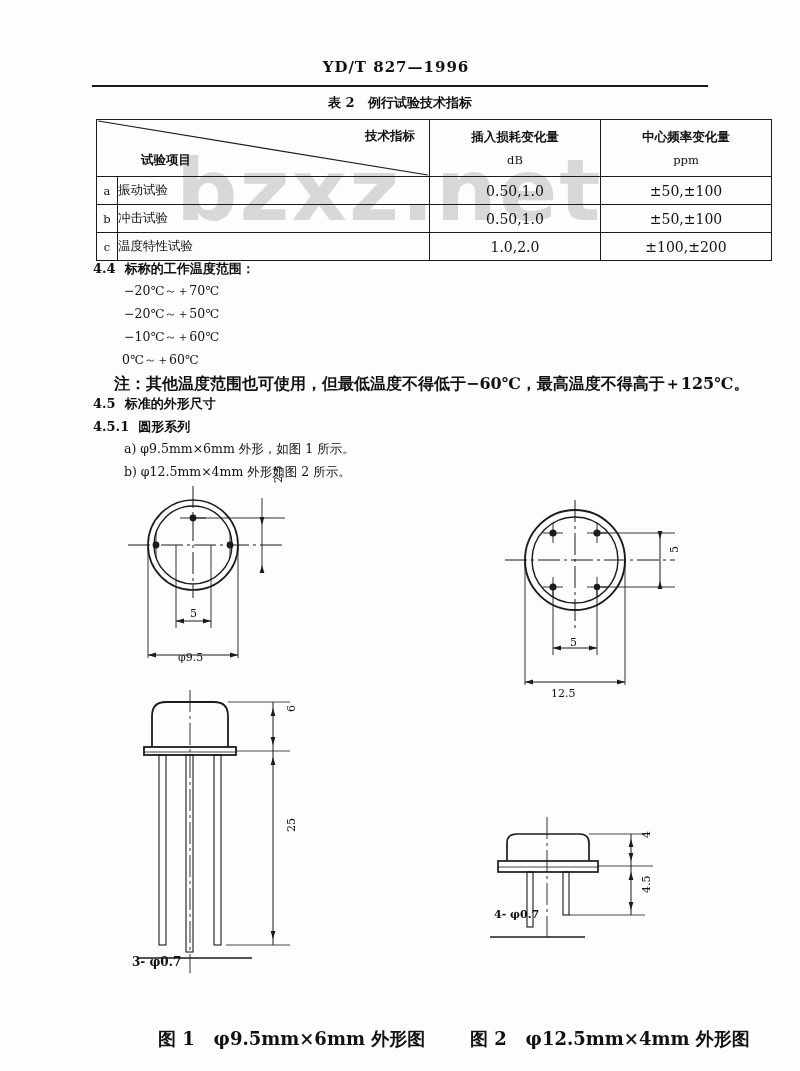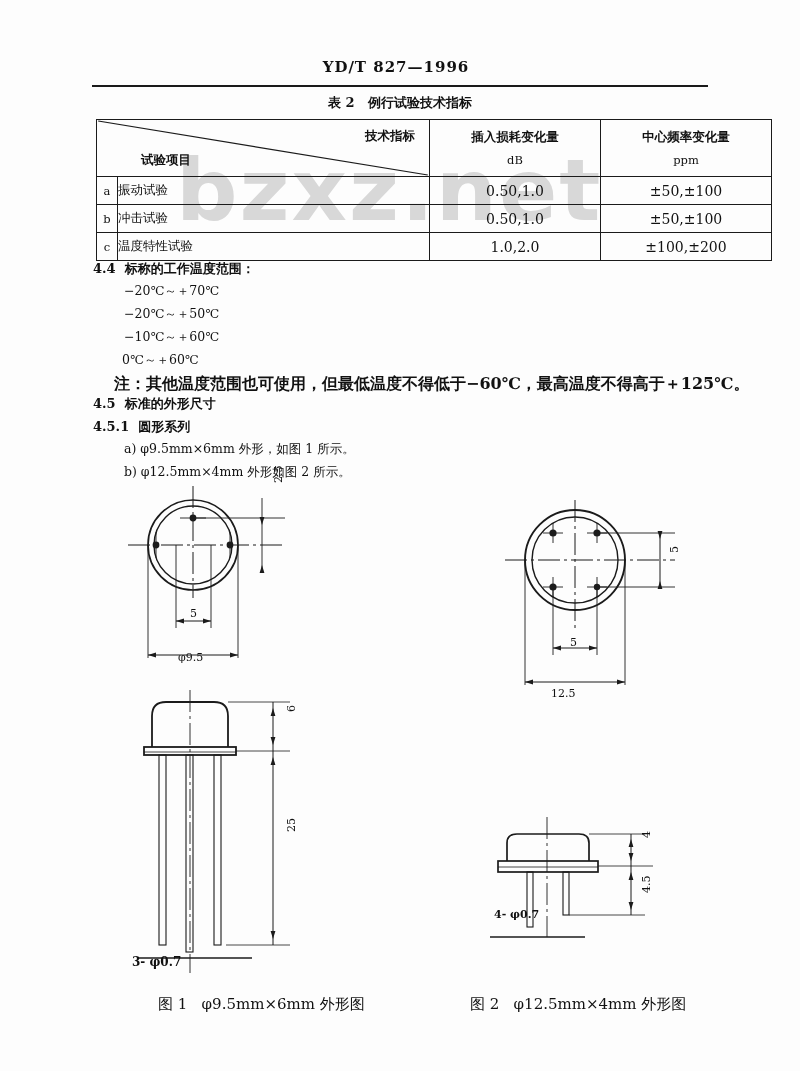--- a/index.html
+++ b/index.html
@@ -163,23 +163,24 @@
   .item-line { font-size: 12.5px; }
 
   
   .drawing {
     position: absolute;
     z-index: 2;
   }
   .fig-caption {
     position: absolute;
     z-index: 3;
-    font-size: 15px;
-    font-weight: normal;
+    font-size: 18px;
+    font-weight: bold;
     white-space: nowrap;
+    margin-top: 32px;
   }
 </style>
 </head>
 <body>
 
 <div class="page">
 
   <div class="watermark">bzxz.net</div>
 
   <div class="std-header">YD/T 827—1996</div>

